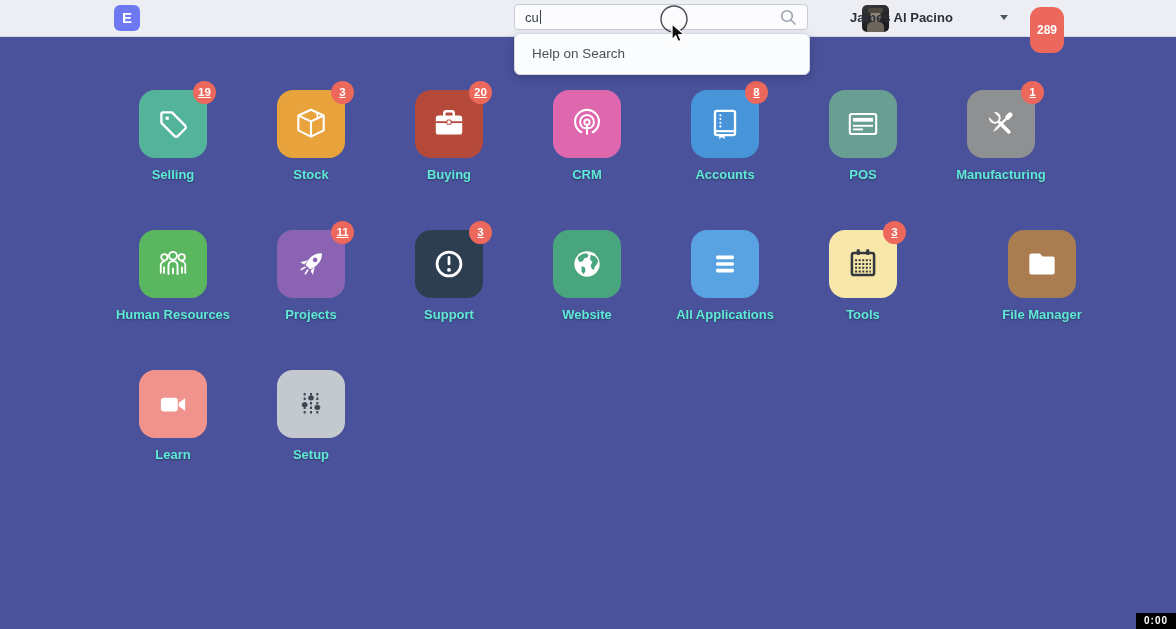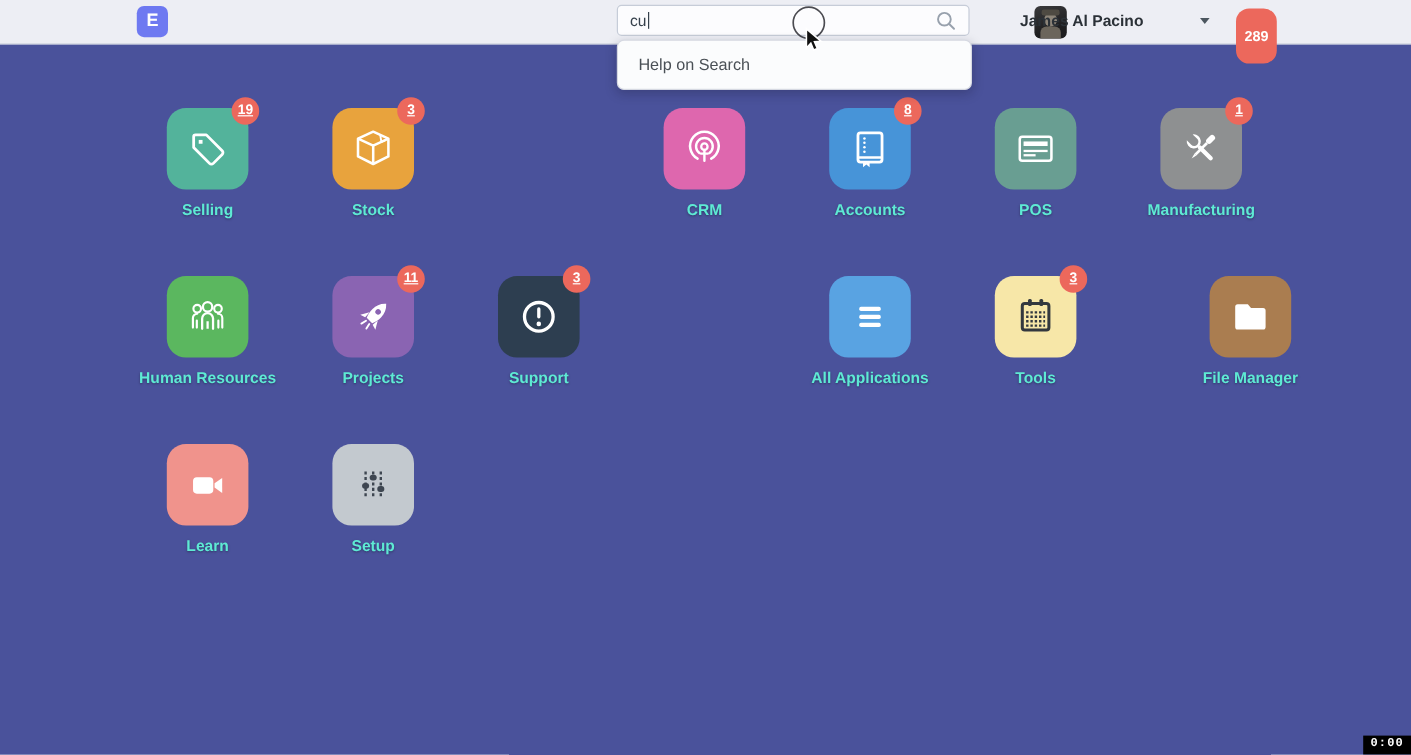--- a/index.html
+++ b/index.html
@@ -37,21 +37,21 @@
   .module{position:absolute;width:140px;text-align:center;cursor:pointer;}
   .icon-wrap{position:relative;width:68px;height:68px;margin:0 auto;}
   .app-icon{width:68px;height:68px;border-radius:16px;display:flex;align-items:center;justify-content:center;}
   .mod-badge{position:absolute;top:-9px;right:-9px;min-width:23px;height:23px;box-sizing:border-box;
         padding:0 5px;border-radius:12px;background:#ec685c;color:#fff;font-size:11.5px;font-weight:bold;
         line-height:23px;text-align:center;text-decoration:underline;}
   .mod-label{margin-top:9px;color:#5eead4;font-size:13px;font-weight:bold;text-shadow:0 1px 2px rgba(0,0,0,.35);}
   
   #cursor{position:absolute;left:655px;top:2px;z-index:100;pointer-events:none;}
   #rec-timer{position:absolute;right:0;bottom:0;width:40px;height:16px;background:#000;color:#fff;
-        font-family:Liberation Mono, monospace;font-size:10px;font-weight:bold;line-height:16px;
+        font-family:Liberation Sans, sans-serif;font-size:10px;font-weight:bold;line-height:16px;
         text-align:center;letter-spacing:1px;z-index:100;}
 </style>
 </head>
 <body>
 
 <div id="screen">
 
   <div id="topbar">
     <div id="logo" style="background: rgb(110, 121, 241);">E</div>
 
@@ -100,20 +100,34 @@
           <path d="M18 4.5 L30 10 V24 L18 30 L6 24 V10 Z" fill="none" stroke="#fff" stroke-width="2" stroke-linejoin="round"></path>
           <path d="M6 10 L18 15.5 L30 10 M18 15.5 V30" fill="none" stroke="#fff" stroke-width="2" stroke-linejoin="round"></path>
           <path d="M23.5 7 L24.5 12.6 L27.3 11.3" fill="none" stroke="#fff" stroke-width="1.5" stroke-linejoin="round"></path>
         </svg>
       </div>
       <div class="mod-badge" style="background: rgb(236, 104, 92);">3</div>
     </div>
     <div class="mod-label">Stock</div>
   </div>
 
+  <div class="module" style="left:379px;top:90px">
+    <div class="icon-wrap">
+      <div class="app-icon" style="background: rgb(181, 73, 58);">
+        <svg width="38" height="38" viewBox="0 0 36 36">
+          <path d="M13.5 10.5 V8 a2 2 0 0 1 2-2 h5 a2 2 0 0 1 2 2 v2.5" fill="none" stroke="#fff" stroke-width="2.4"></path>
+          <rect x="5.5" y="10" width="25" height="18" rx="2.5" fill="#fff"></rect>
+          <rect x="5.5" y="15.4" width="25" height="1.7" fill="#b5493a"></rect>
+          <rect x="16" y="14.2" width="4" height="4" rx="1" fill="#fff" stroke="#b5493a" stroke-width="1"></rect>
+        </svg>
+      </div>
+      <div class="mod-badge" style="background: rgb(236, 104, 92);">20</div>
+    </div>
+    <div class="mod-label">Buying</div>
+  </div>
 
   <div class="module" style="left:517px;top:90px">
     <div class="icon-wrap">
       <div class="app-icon" style="background: rgb(222, 103, 174);">
         <svg width="38" height="38" viewBox="0 0 36 36">
           <path d="M12.6 25.8 A11.3 11.3 0 1 1 23.4 25.8" fill="none" stroke="#fff" stroke-width="2" stroke-linecap="round"></path>
           <path d="M14 21.3 A6.6 6.6 0 1 1 22 21.3" fill="none" stroke="#fff" stroke-width="1.9" stroke-linecap="round"></path>
           <circle cx="18" cy="16.3" r="2.5" fill="none" stroke="#fff" stroke-width="1.8"></circle>
           <path d="M18 19 V27.5 M15.3 21.8 h5.4" fill="none" stroke="#fff" stroke-width="1.9" stroke-linecap="round"></path>
         </svg>
@@ -216,20 +230,33 @@
           <circle cx="18" cy="18" r="11.3" fill="none" stroke="#fff" stroke-width="2.6"></circle>
           <rect x="16.7" y="10.5" width="2.6" height="8.8" rx="1.3" fill="#fff"></rect>
           <circle cx="18" cy="23.6" r="1.8" fill="#fff"></circle>
         </svg>
       </div>
       <div class="mod-badge" style="background: rgb(236, 104, 92);">3</div>
     </div>
     <div class="mod-label">Support</div>
   </div>
 
+  <div class="module" style="left:517px;top:230px">
+    <div class="icon-wrap">
+      <div class="app-icon" style="background: rgb(73, 165, 126);">
+        <svg width="38" height="38" viewBox="0 0 36 36">
+          <circle cx="18" cy="18" r="12" fill="#fff"></circle>
+          <path d="M9 12.5 c1.8-2.8 4.8-4.6 8-4.8 l2.5 1.8 -1.2 2.4 -3 .6 -1.2 2.8 -3.2 .8 Z" fill="#49a57e"></path>
+          <path d="M13 20 l3 1.2 .6 3.2 -1.8 3.4 -2-2.6 Z" fill="#49a57e"></path>
+          <path d="M21.5 9.2 l4.4 1.8 2.6 3.4 -.6 3.2 -2.6 3 -.6 3.2 -2.2-1.2 -1-3.2 1.6-3 -2.2-2.8 Z" fill="#49a57e"></path>
+        </svg>
+      </div>
+    </div>
+    <div class="mod-label">Website</div>
+  </div>
 
   <div class="module" style="left:655px;top:230px">
     <div class="icon-wrap">
       <div class="app-icon" style="background: rgb(89, 163, 226);">
         <svg width="38" height="38" viewBox="0 0 36 36">
           <rect x="9.5" y="10" width="17" height="3.4" rx="1.4" fill="#fff"></rect>
           <rect x="9.5" y="16.3" width="17" height="3.4" rx="1.4" fill="#fff"></rect>
           <rect x="9.5" y="22.6" width="17" height="3.4" rx="1.4" fill="#fff"></rect>
         </svg>
       </div>

